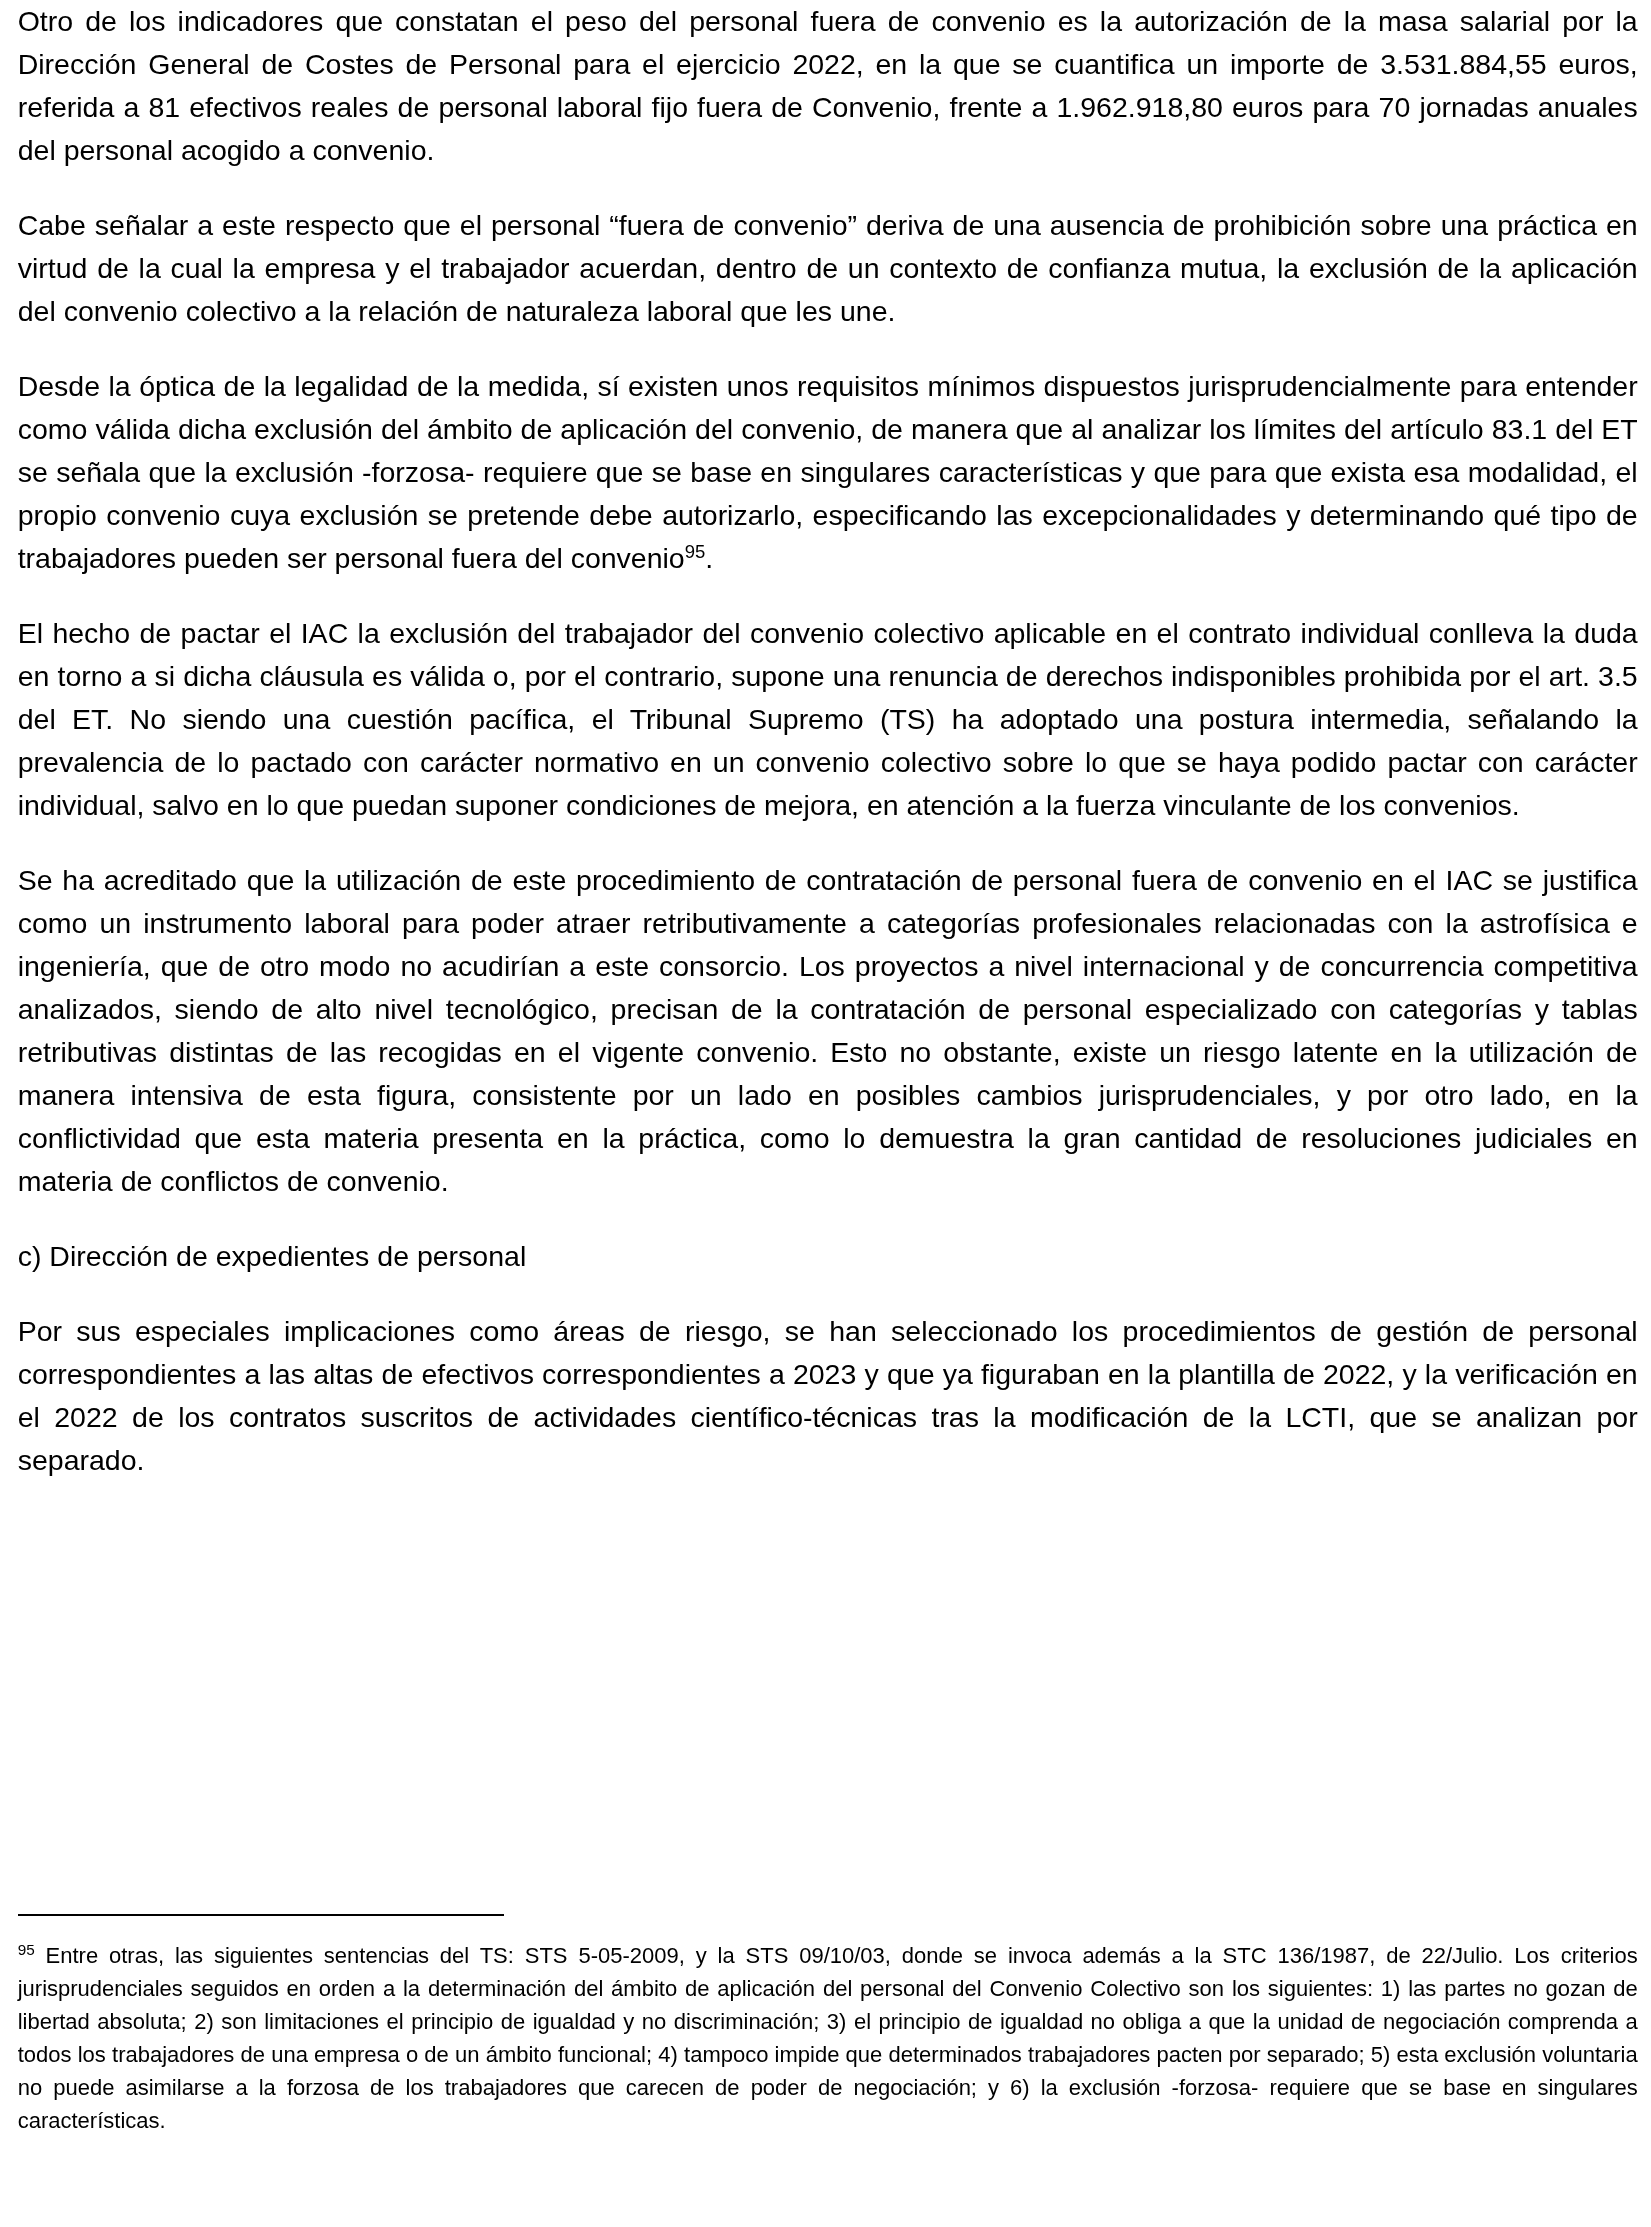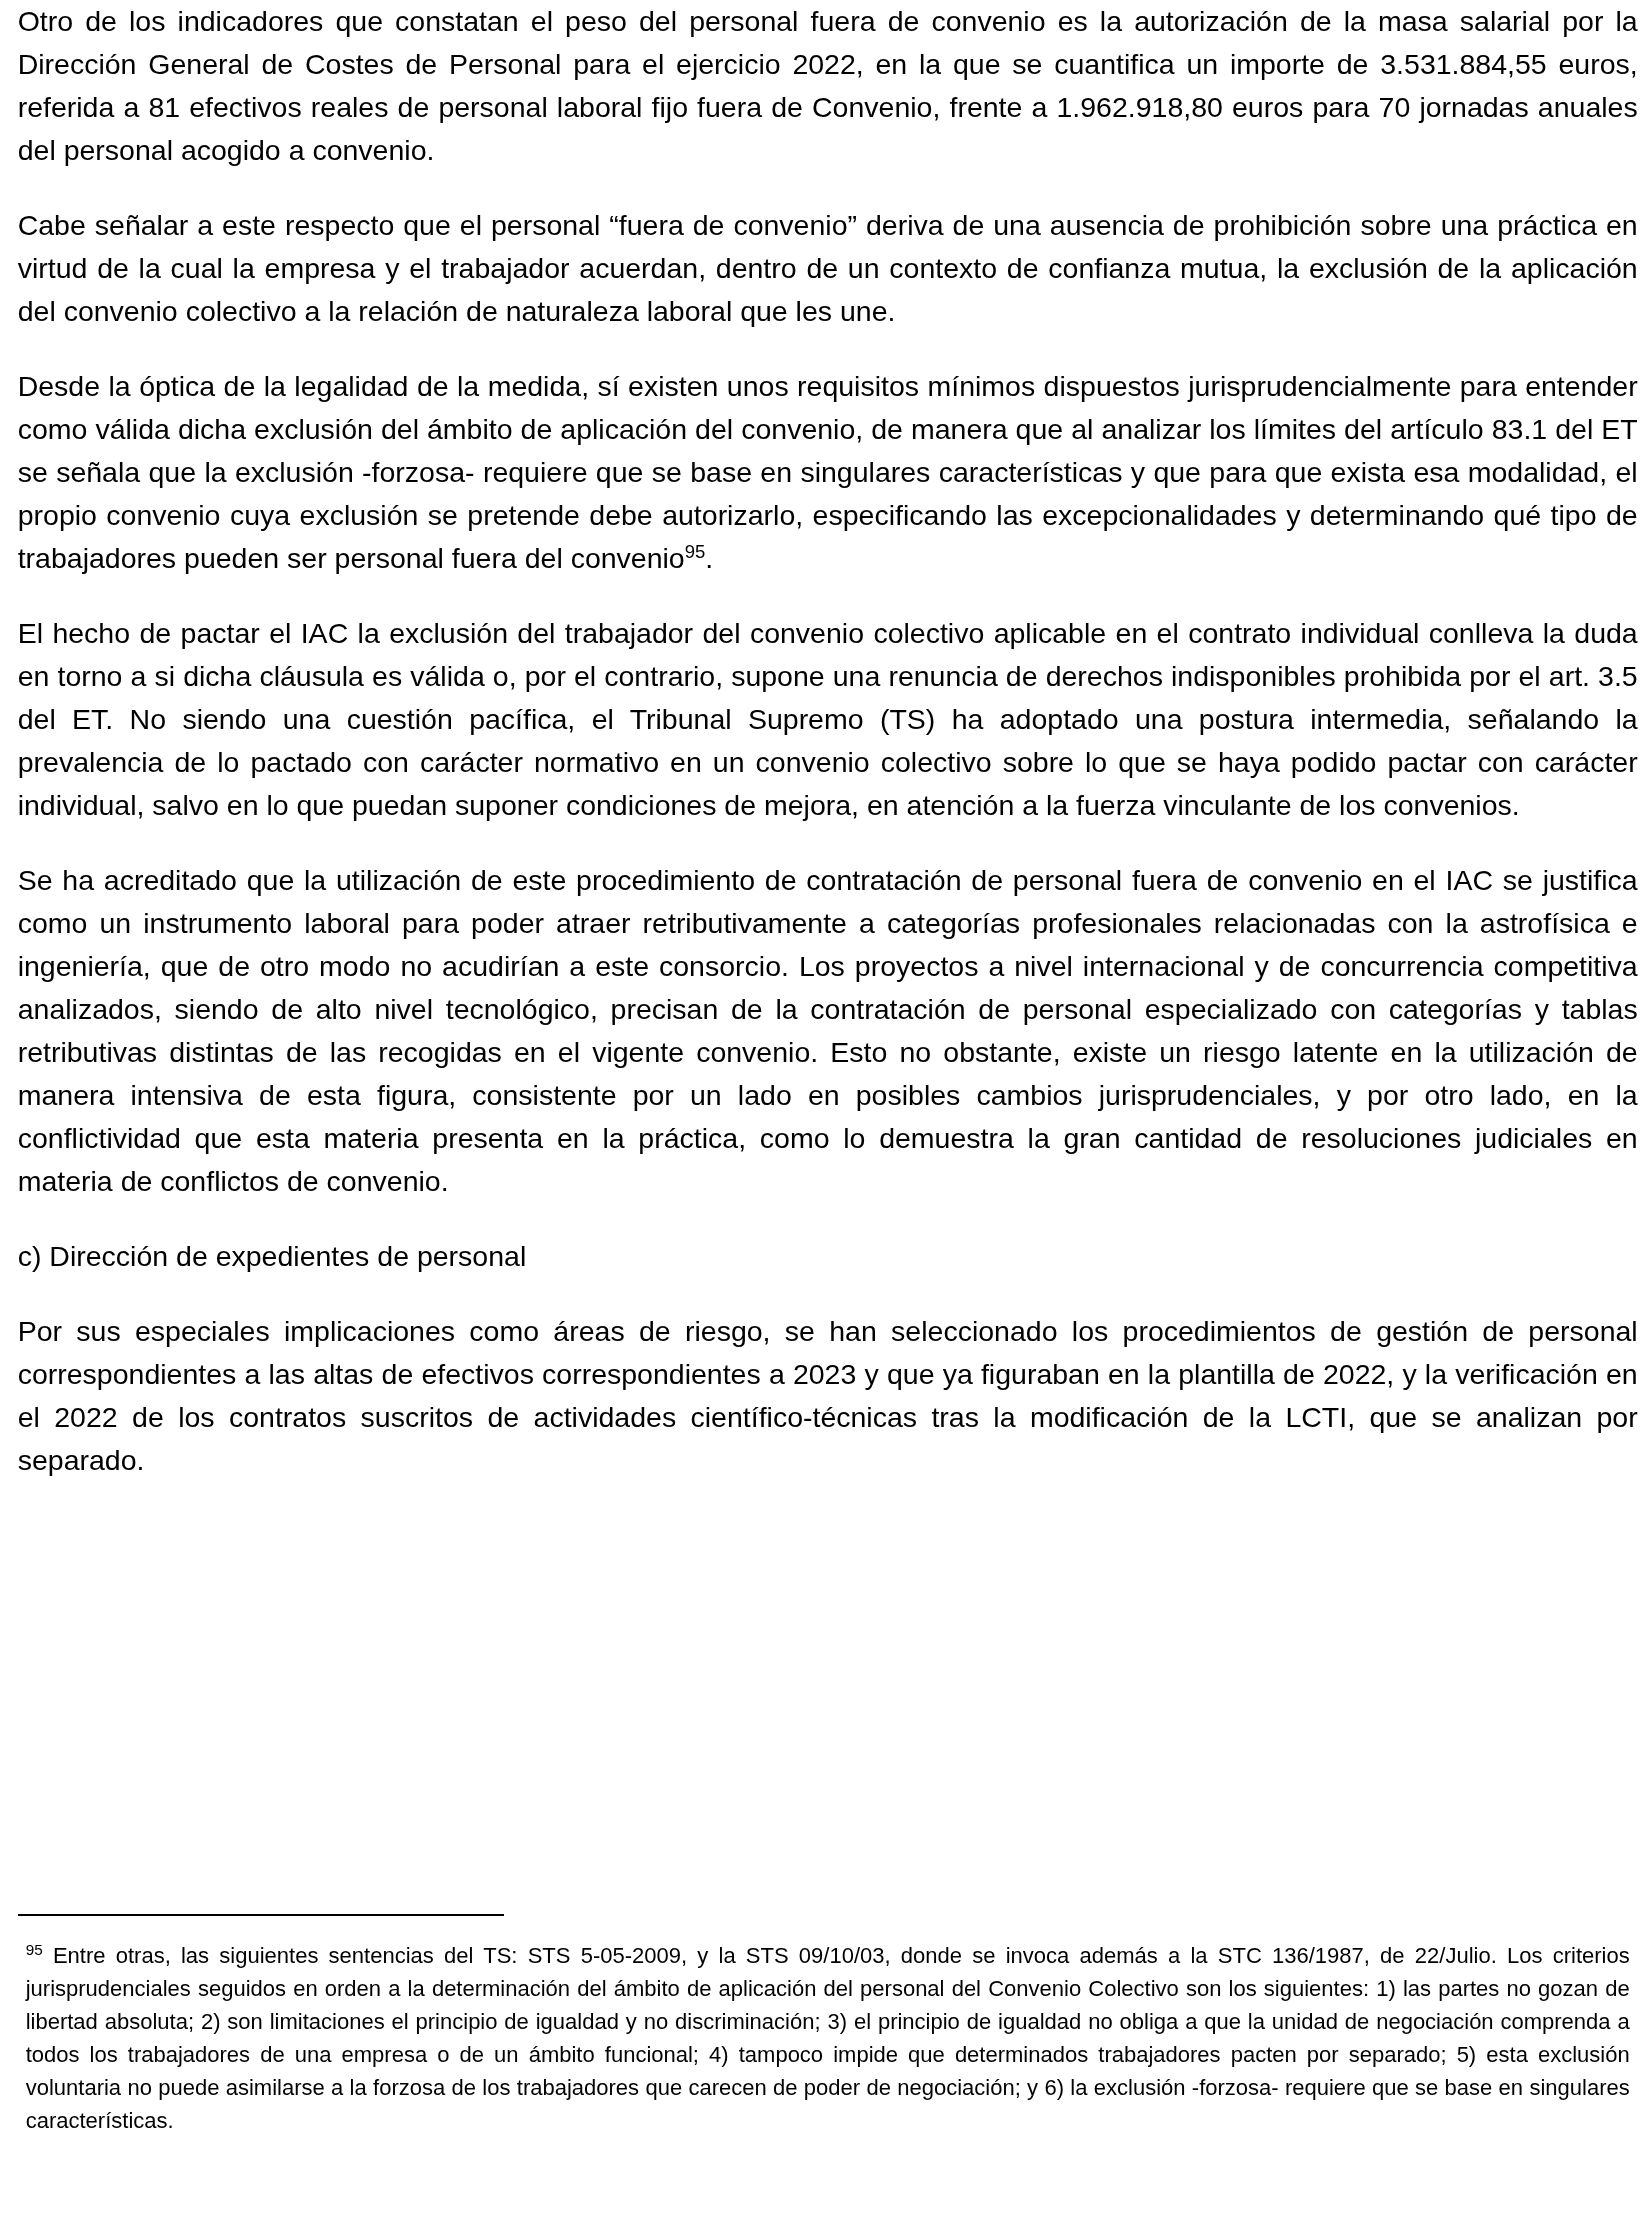--- a/index.html
+++ b/index.html
@@ -62,21 +62,21 @@
     top: 1914px;
     width: 1620px;
   }
   .footnote-rule {
     width: 486px;
     height: 2.4px;
     background: #000000;
     margin: 0 0 22.5px 0;
   }
   p.footnote {
-    margin: 8px;
+    margin: 0;
     font-size: 22px;
     line-height: 33px;
     text-align: justify;
     text-justify: inter-word;
     hyphens: none;
   }
   sup.fn-num {
     font-size: 15.3px;
     line-height: 0;
     vertical-align: super;

